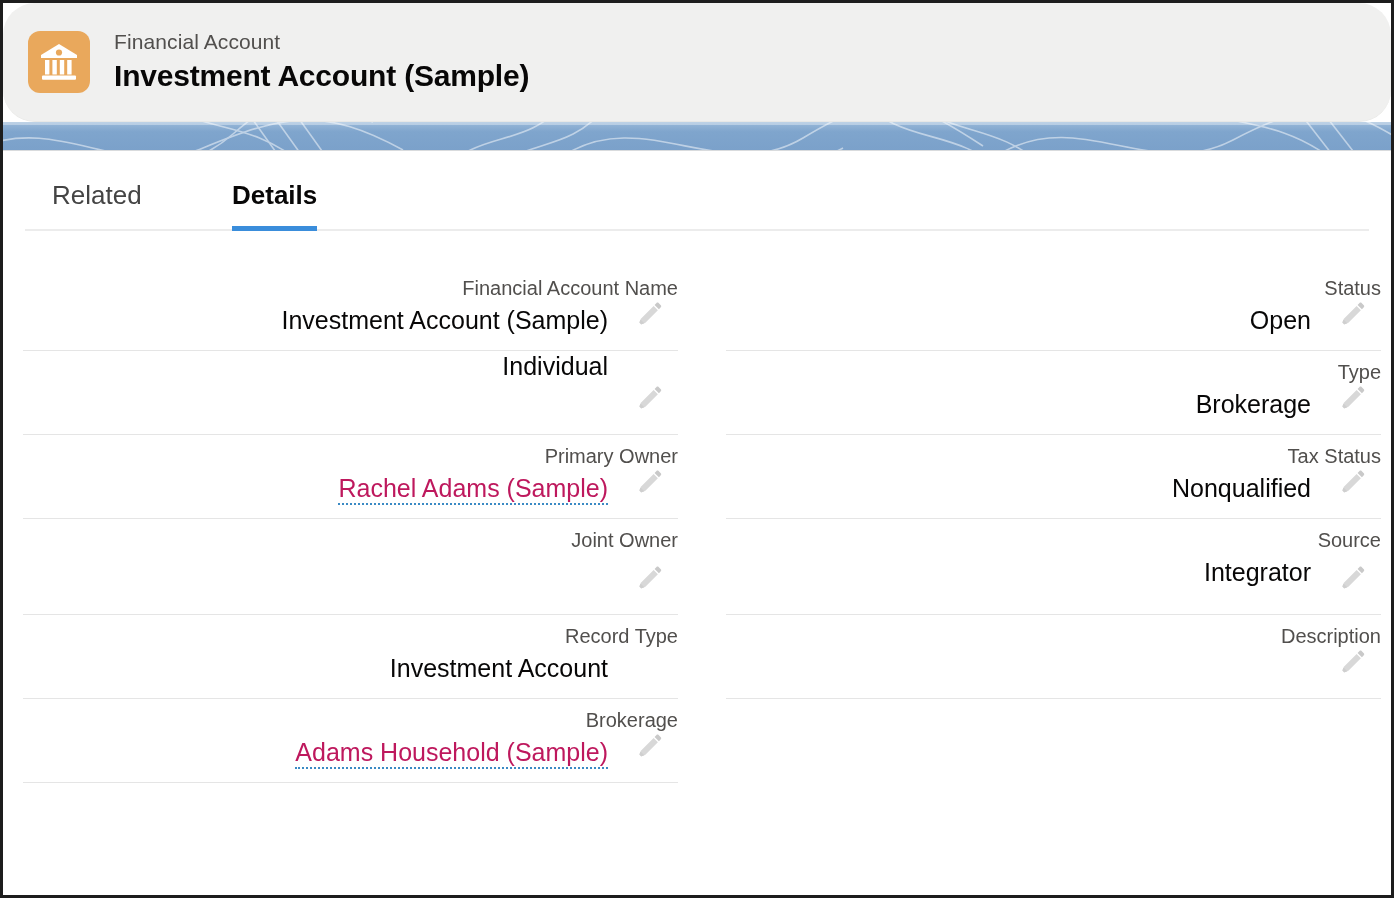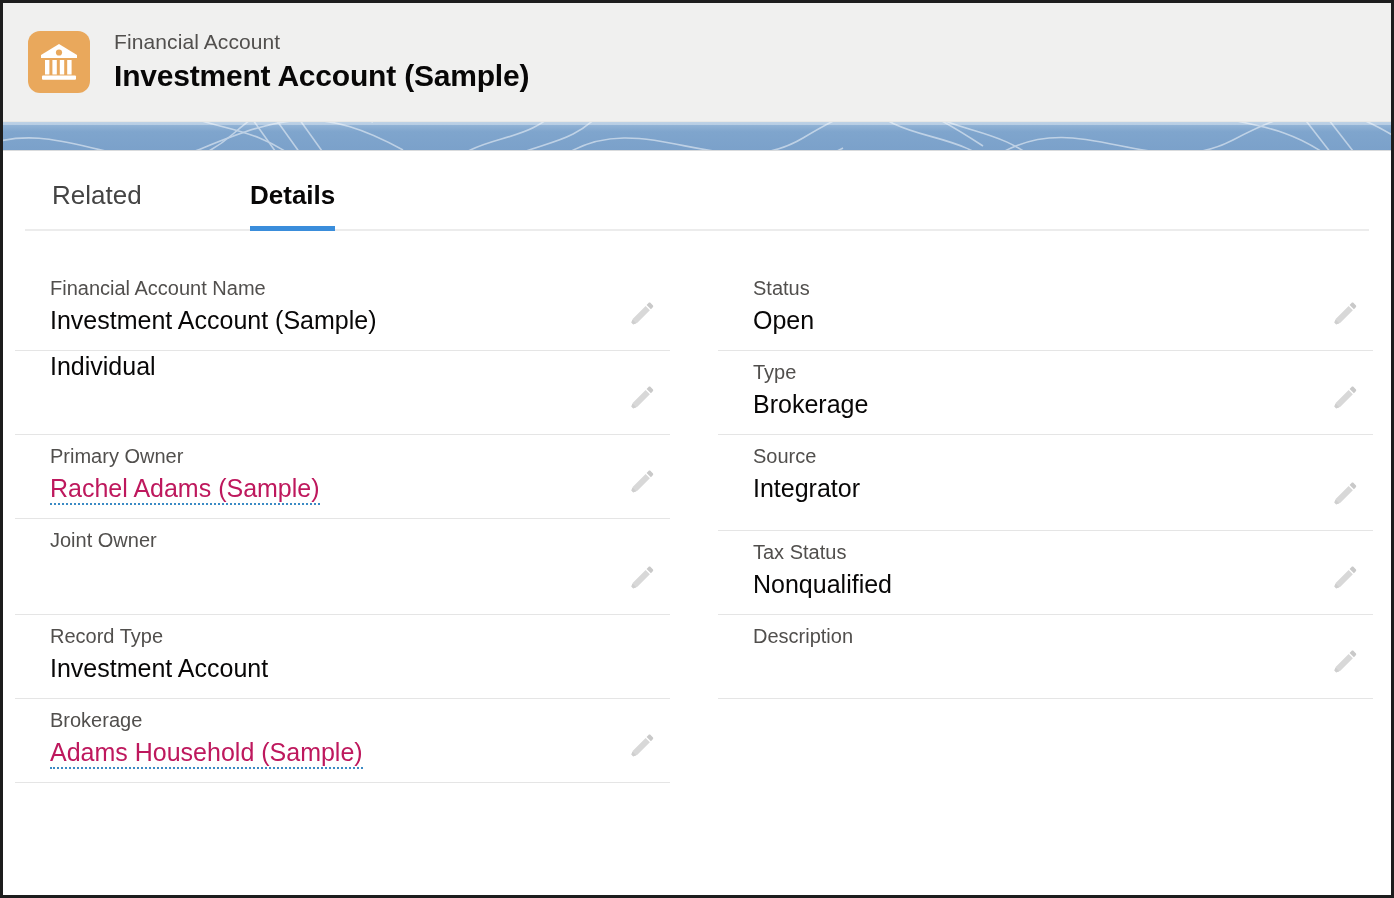--- a/index.html
+++ b/index.html
@@ -25,20 +25,21 @@
   
   .record-header {
     position: relative;
     height: 119px;
     background: #f0f0ef;
     box-sizing: border-box;
     display: flex;
     align-items: center;
     padding-left: 25px;
     border-bottom: 1px solid #e8e8e6;
+    border-radius: 32px;
   }
 
   .entity-icon {
     width: 62px;
     height: 62px;
     border-radius: 12px;
     background: #e9a85c;
     flex: 0 0 auto;
     display: flex;
     align-items: center;
@@ -105,37 +106,37 @@
     margin-right: 0;
     position: relative;
     cursor: pointer;
     white-space: nowrap;
   }
   .tab.tab-related { margin-left: 27px; width: 180px; }
   .tab.tab-details { margin-left: 0; }
   .tab.active {
     color: #080707;
     font-weight: 700;
-    margin-left: 18px;
   }
   .tab.active::after {
     content: "";
     position: absolute;
     left: 0;
     right: 0;
     bottom: -2px;
     height: 5px;
     background: #3a8ddb;
   }
 
   
   .detail-body {
     display: flex;
-    padding: 36px 20px 0 12px;
+    padding: 36px 20px 0 20px;
     box-sizing: border-box;
+    text-align: right;
   }
   .col {
     width: 655px;
     flex: 0 0 auto;
   }
   .col-left { margin-right: 48px; }
 
   .field {
     position: relative;
     border-bottom: 1px solid #e5e5e5;
@@ -321,45 +322,45 @@
         <div class="field-value">Brokerage</div>
         <div class="edit-pencil">
           <svg width="30" height="30" viewBox="0 0 30 30" aria-hidden="true">
             <path d="M5.5 22.3 L7.1 18.4 L19.6 5.9 L23.9 10.2 L11.4 22.7 L7.5 24.3 Z" fill="#d8d8d8"></path>
             <path d="M20.6 4.9 L22.5 3.0 C23.1 2.4 24.0 2.4 24.6 3.0 L26.8 5.2 C27.4 5.8 27.4 6.7 26.8 7.3 L24.9 9.2 Z" fill="#c9c9c9"></path>
             <path d="M6.6 19.5 L10.3 23.2 L7.2 24.5 L5.3 22.6 Z" fill="#cfcfcf"></path>
           </svg>
         </div>
       </div>
 
+      <div class="field">
+        <div class="field-label">Tax Status</div>
+        <div class="field-value">Nonqualified</div>
+        <div class="edit-pencil">
+          <svg width="30" height="30" viewBox="0 0 30 30" aria-hidden="true">
+            <path d="M5.5 22.3 L7.1 18.4 L19.6 5.9 L23.9 10.2 L11.4 22.7 L7.5 24.3 Z" fill="#d8d8d8"></path>
+            <path d="M20.6 4.9 L22.5 3.0 C23.1 2.4 24.0 2.4 24.6 3.0 L26.8 5.2 C27.4 5.8 27.4 6.7 26.8 7.3 L24.9 9.2 Z" fill="#c9c9c9"></path>
+            <path d="M6.6 19.5 L10.3 23.2 L7.2 24.5 L5.3 22.6 Z" fill="#cfcfcf"></path>
+          </svg>
+        </div>
+      </div>
+
       <div class="field tall">
         <div class="field-label">Source</div>
         <div class="field-value">Integrator</div>
         <div class="edit-pencil">
           <svg width="30" height="30" viewBox="0 0 30 30" aria-hidden="true">
             <path d="M5.5 22.3 L7.1 18.4 L19.6 5.9 L23.9 10.2 L11.4 22.7 L7.5 24.3 Z" fill="#d8d8d8"></path>
             <path d="M20.6 4.9 L22.5 3.0 C23.1 2.4 24.0 2.4 24.6 3.0 L26.8 5.2 C27.4 5.8 27.4 6.7 26.8 7.3 L24.9 9.2 Z" fill="#c9c9c9"></path>
             <path d="M6.6 19.5 L10.3 23.2 L7.2 24.5 L5.3 22.6 Z" fill="#cfcfcf"></path>
           </svg>
         </div>
       </div>
 
       <div class="field">
-        <div class="field-label">Tax Status</div>
-        <div class="field-value">Nonqualified</div>
-        <div class="edit-pencil">
-          <svg width="30" height="30" viewBox="0 0 30 30" aria-hidden="true">
-            <path d="M5.5 22.3 L7.1 18.4 L19.6 5.9 L23.9 10.2 L11.4 22.7 L7.5 24.3 Z" fill="#d8d8d8"></path>
-            <path d="M20.6 4.9 L22.5 3.0 C23.1 2.4 24.0 2.4 24.6 3.0 L26.8 5.2 C27.4 5.8 27.4 6.7 26.8 7.3 L24.9 9.2 Z" fill="#c9c9c9"></path>
-            <path d="M6.6 19.5 L10.3 23.2 L7.2 24.5 L5.3 22.6 Z" fill="#cfcfcf"></path>
-          </svg>
-        </div>
-      </div>
-
-      <div class="field">
         <div class="field-label">Description</div>
         <div class="field-value empty"></div>
         <div class="edit-pencil">
           <svg width="30" height="30" viewBox="0 0 30 30" aria-hidden="true">
             <path d="M5.5 22.3 L7.1 18.4 L19.6 5.9 L23.9 10.2 L11.4 22.7 L7.5 24.3 Z" fill="#d8d8d8"></path>
             <path d="M20.6 4.9 L22.5 3.0 C23.1 2.4 24.0 2.4 24.6 3.0 L26.8 5.2 C27.4 5.8 27.4 6.7 26.8 7.3 L24.9 9.2 Z" fill="#c9c9c9"></path>
             <path d="M6.6 19.5 L10.3 23.2 L7.2 24.5 L5.3 22.6 Z" fill="#cfcfcf"></path>
           </svg>
         </div>
       </div>

